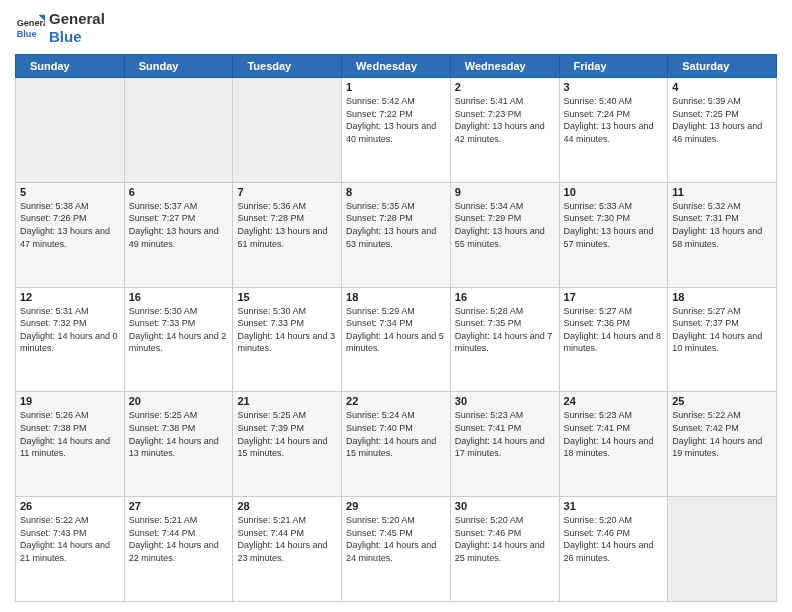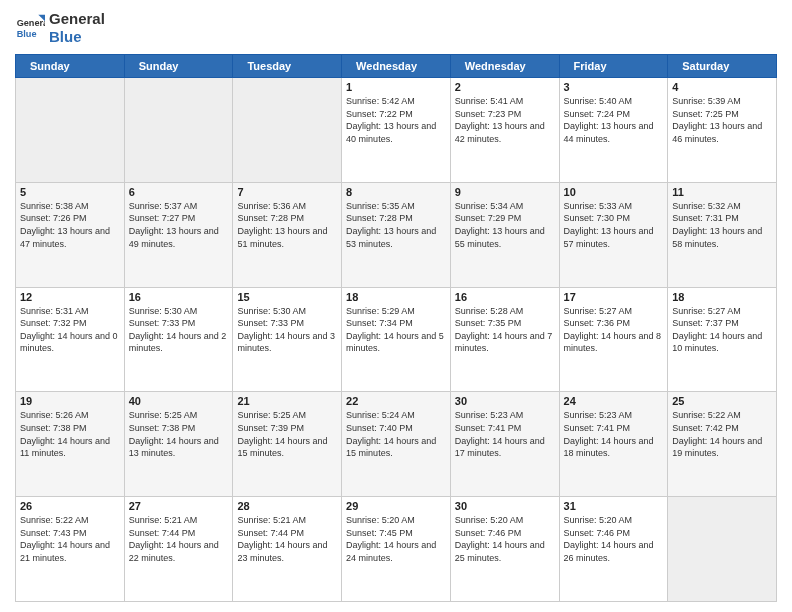--- a/index.html
+++ b/index.html
@@ -204,21 +204,21 @@
             <div class="day-number">18</div>
             <div class="day-info">Sunrise: 5:27 AM<br>Sunset: 7:37 PM<br>Daylight: 14 hours and 10 minutes.</div>
           </td>
         </tr>
         <tr>
           <td>
             <div class="day-number">19</div>
             <div class="day-info">Sunrise: 5:26 AM<br>Sunset: 7:38 PM<br>Daylight: 14 hours and 11 minutes.</div>
           </td>
           <td>
-            <div class="day-number">40</div>
+            <div class="day-number">20</div>
             <div class="day-info">Sunrise: 5:25 AM<br>Sunset: 7:38 PM<br>Daylight: 14 hours and 13 minutes.</div>
           </td>
           <td>
             <div class="day-number">21</div>
             <div class="day-info">Sunrise: 5:25 AM<br>Sunset: 7:39 PM<br>Daylight: 14 hours and 15 minutes.</div>
           </td>
           <td>
             <div class="day-number">22</div>
             <div class="day-info">Sunrise: 5:24 AM<br>Sunset: 7:40 PM<br>Daylight: 14 hours and 15 minutes.</div>
           </td>

